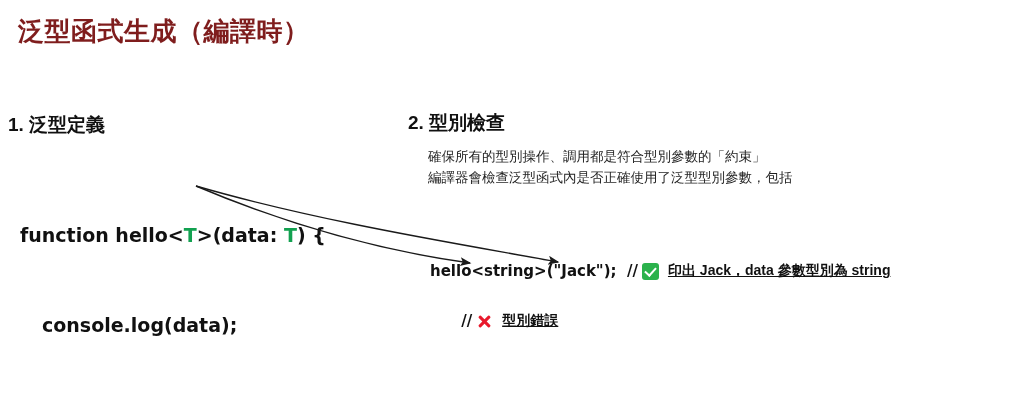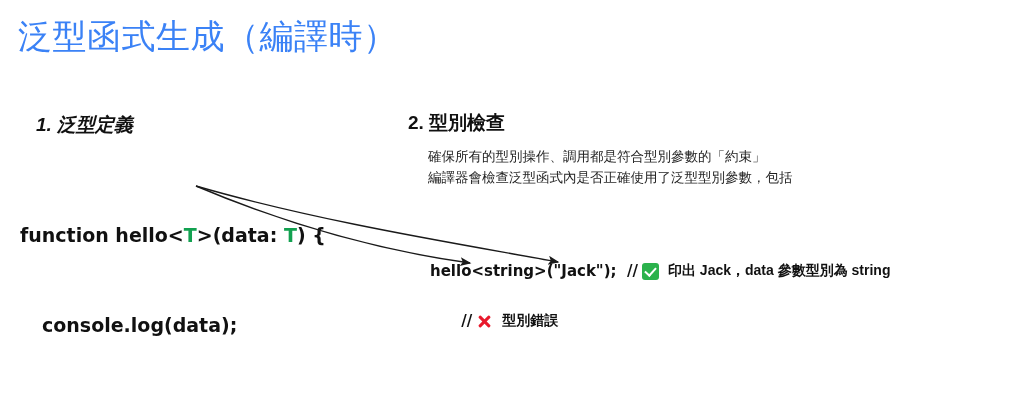--- a/index.html
+++ b/index.html
@@ -20,36 +20,36 @@
     position: relative;
     width: 1024px;
     height: 407px;
   }
 
   
   .title {
     position: absolute;
     left: 18px;
     top: 14px;
-    font-size: 34px;
-    font-weight: 400;
+    font-size: 26px;
+    font-weight: 700;
     letter-spacing: 0.5px;
-    color: #3b82f6;
+    color: #7f1d1d;
     white-space: nowrap;
   }
 
   
   .sec-heading {
     position: absolute;
     font-size: 19px;
     font-weight: 700;
     color: #111111;
     white-space: nowrap;
   }
-  #sec1-heading { left: 36px; top: 112px; font-style: italic; }
+  #sec1-heading { left: 8px; top: 112px; }
   #sec2-heading { left: 408px; top: 110px; }
 
   
   .code-block {
     position: absolute;
     left: 20px;
     top: 160px;
     font-family: "DejaVu Sans", sans-serif;
     font-weight: 700;
     font-size: 19px;
@@ -88,20 +88,21 @@
   #usage-2 { left: 430px; top: 312px; }
 
   .usage .call { white-space: pre; }
   .usage .slashes { white-space: pre; }
   .usage .comment {
     font-family: "Liberation Sans", sans-serif;
     font-weight: 700;
     font-size: 14px;
     margin-left: 6px;
     white-space: pre;
+    text-decoration: underline;
   }
   .mark {
     display: inline-block;
     width: 17px;
     height: 17px;
     border-radius: 3px;
     margin: 0 3px 0 4px;
     position: relative;
     vertical-align: middle;
     flex: 0 0 auto;

